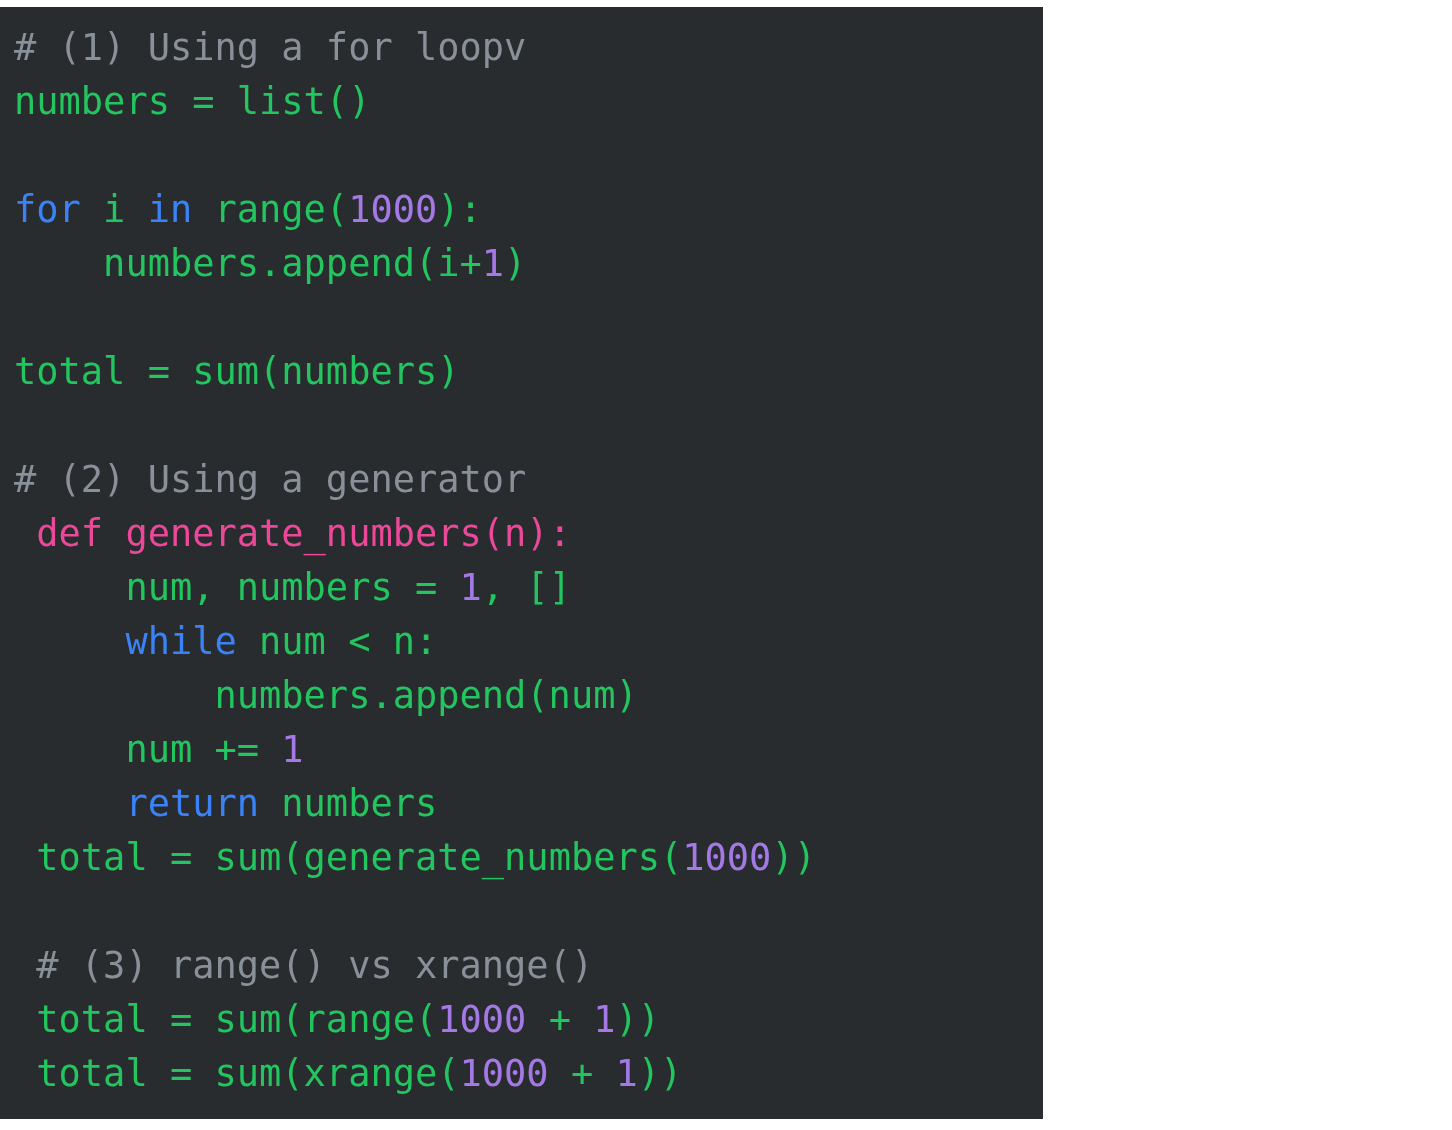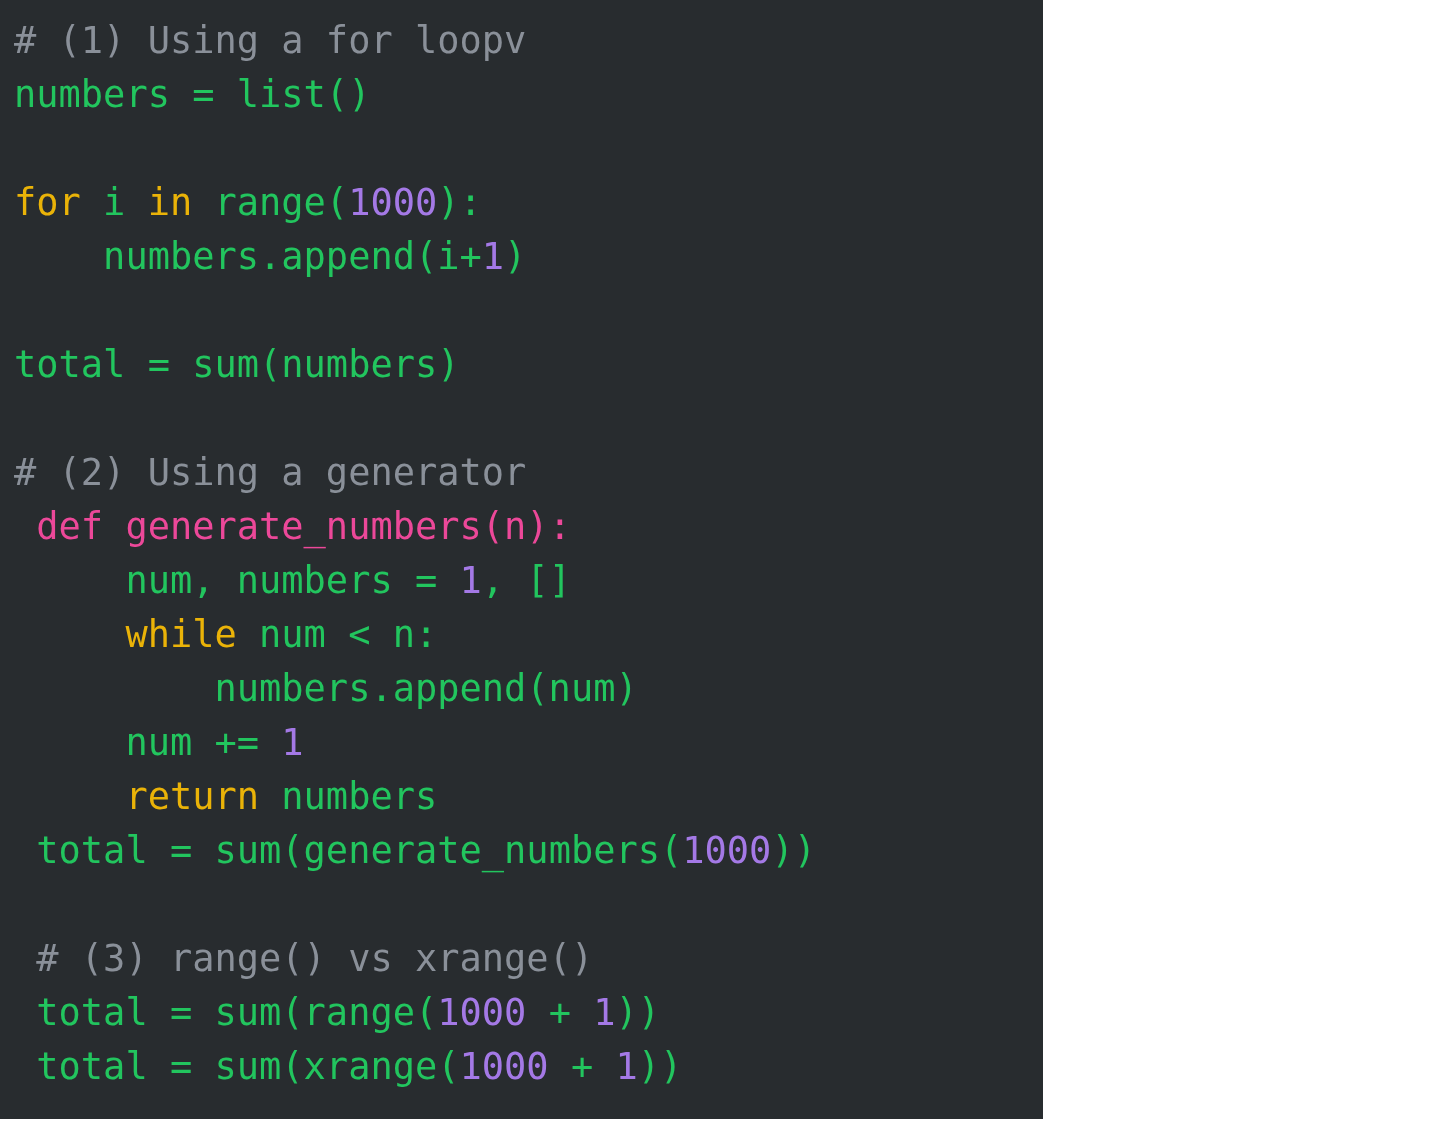--- a/index.html
+++ b/index.html
@@ -18,21 +18,21 @@
     position: relative;
     width: 1452px;
     height: 1130px;
     background: #ffffff;
   }
 
   
   #code-panel {
     position: absolute;
     left: 0;
-    top: 0;
+    top: 7px;
     width: 1043px;
     height: 1119px;
     background: #282c2f;
     box-sizing: border-box;
     padding: 14px 0 0 0;
     overflow: hidden;
   }
 
   .code-block {
     margin: 0;
@@ -52,21 +52,21 @@
     padding-left: 14px;
   }
 
   .line.blank {
     height: 54px;
   }
 
   
   .tok-plain    { color: #22c55e; }
   .tok-comment  { color: #8a9099; }
-  .tok-keyword  { color: #eab308; }
+  .tok-keyword  { color: #3b82f6; }
   .tok-number   { color: #a479e6; }
   .tok-defname  { color: #ec4899; }
 
   
   #bottom-remnant {
     position: absolute;
     left: 0;
     bottom: 0;
     width: 1043px;
     height: 11px;

